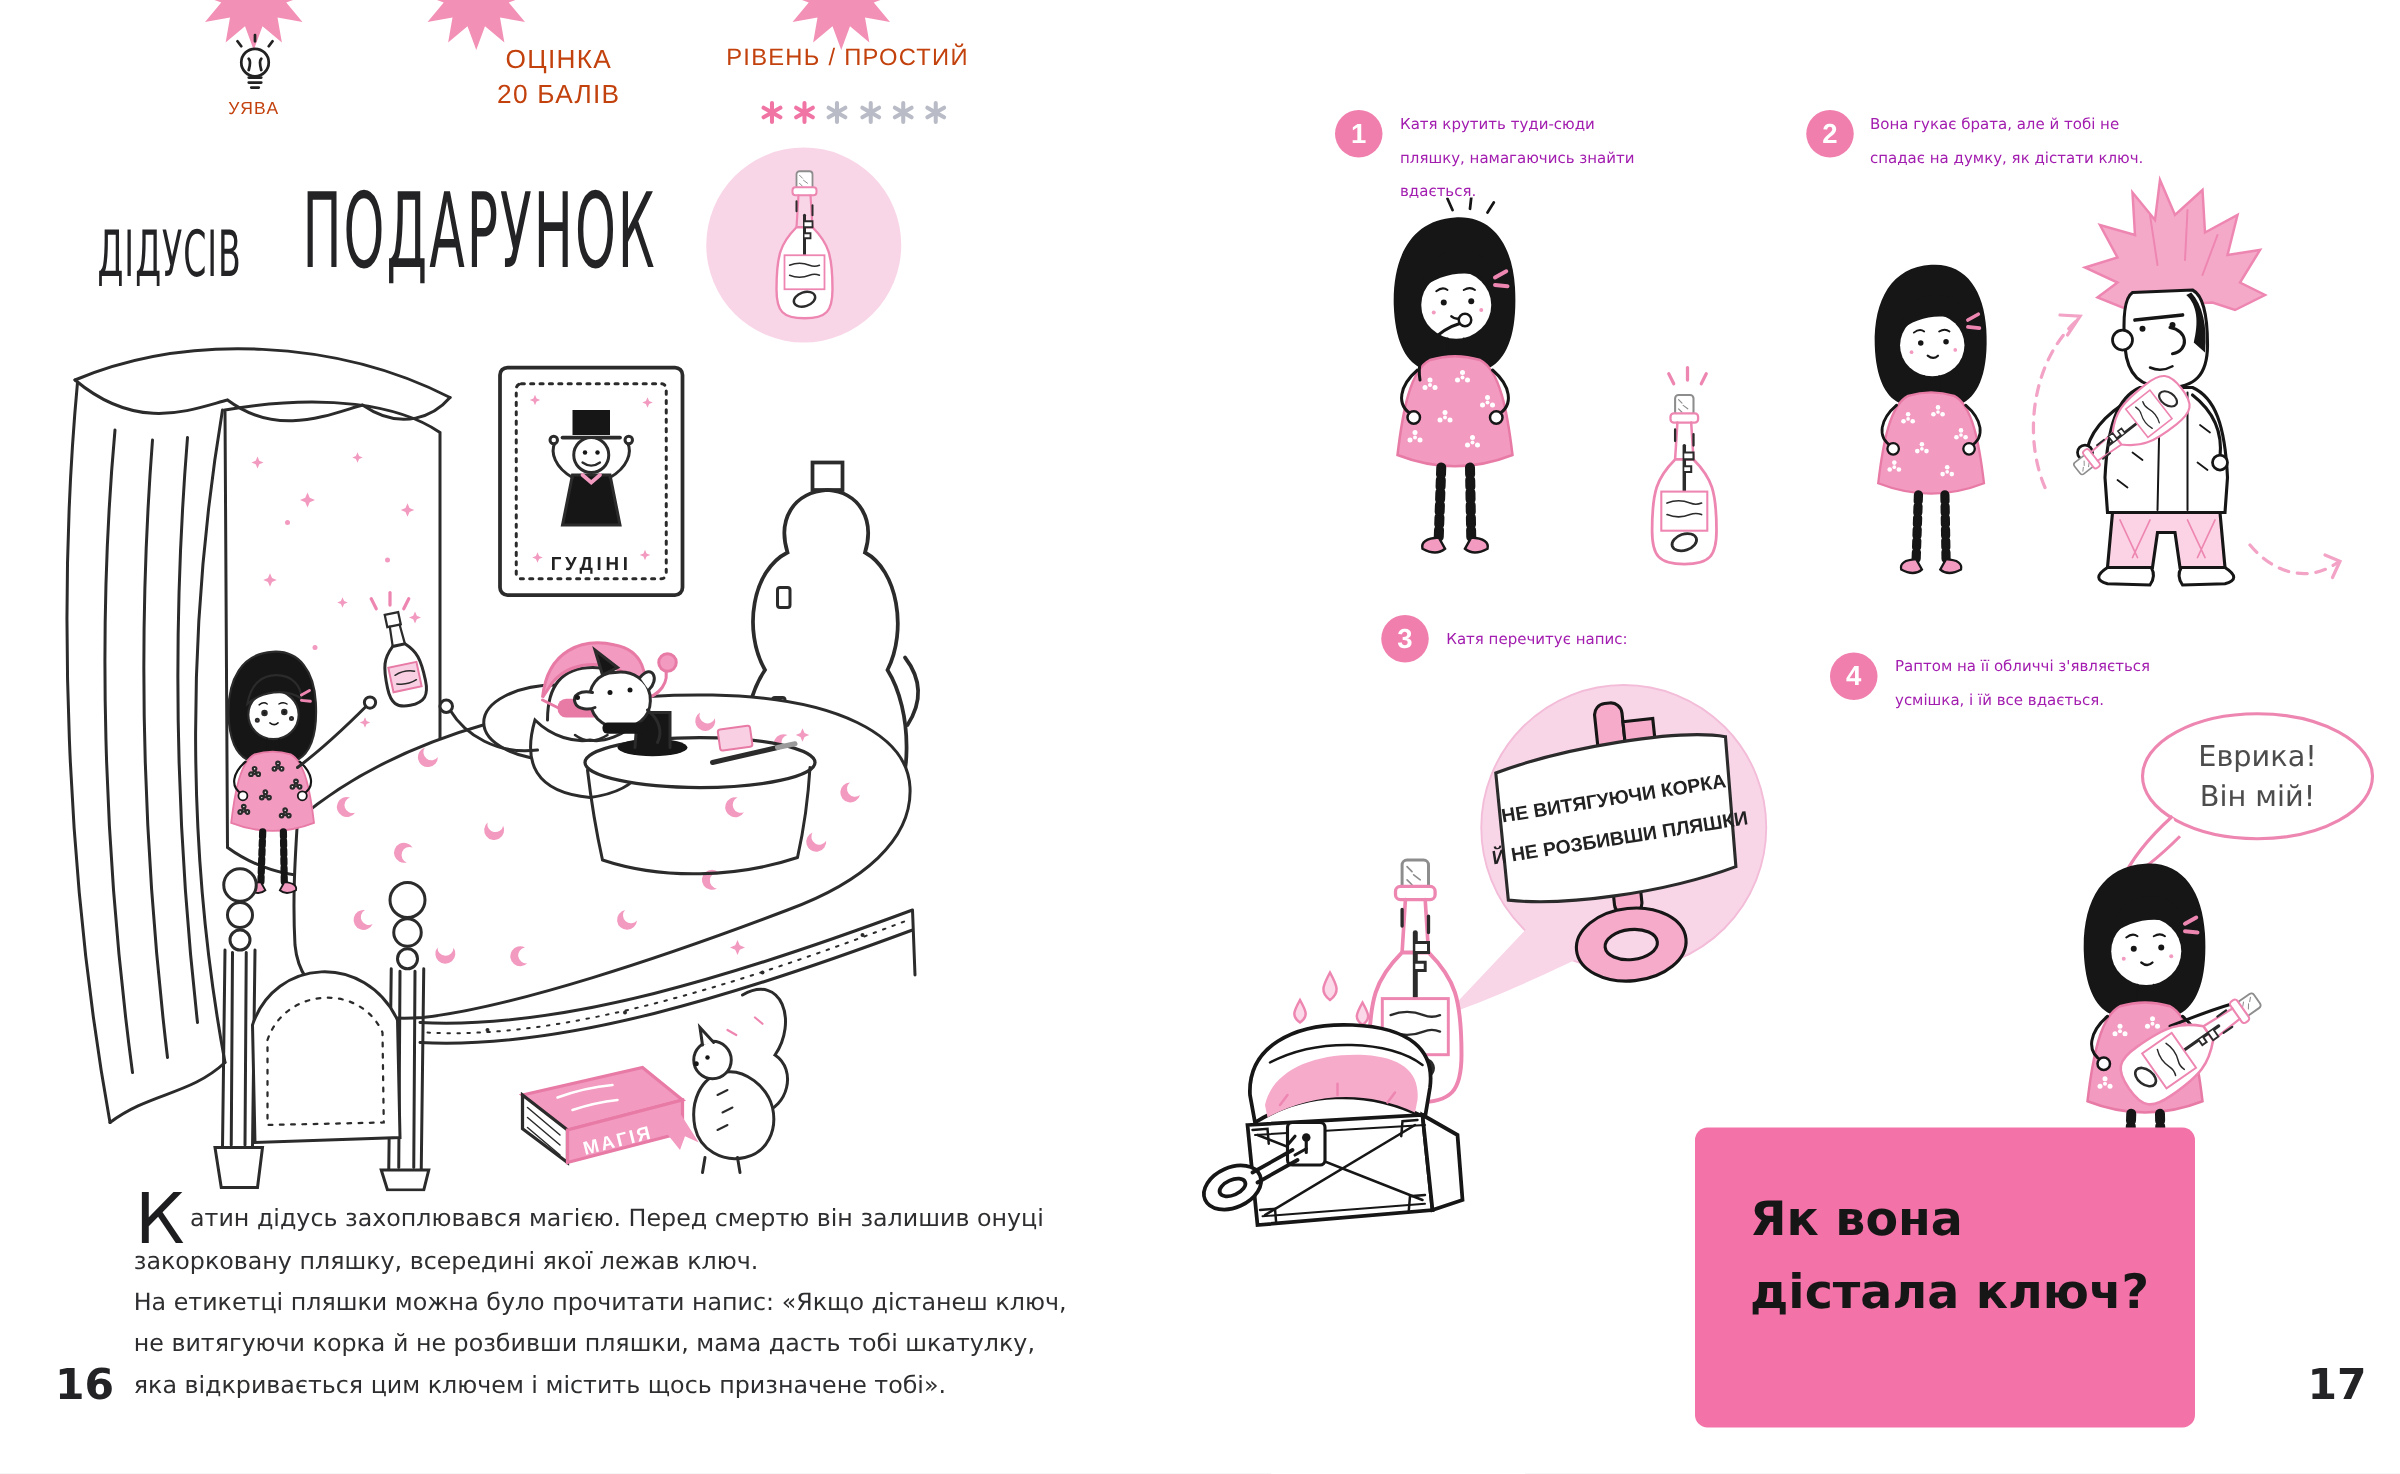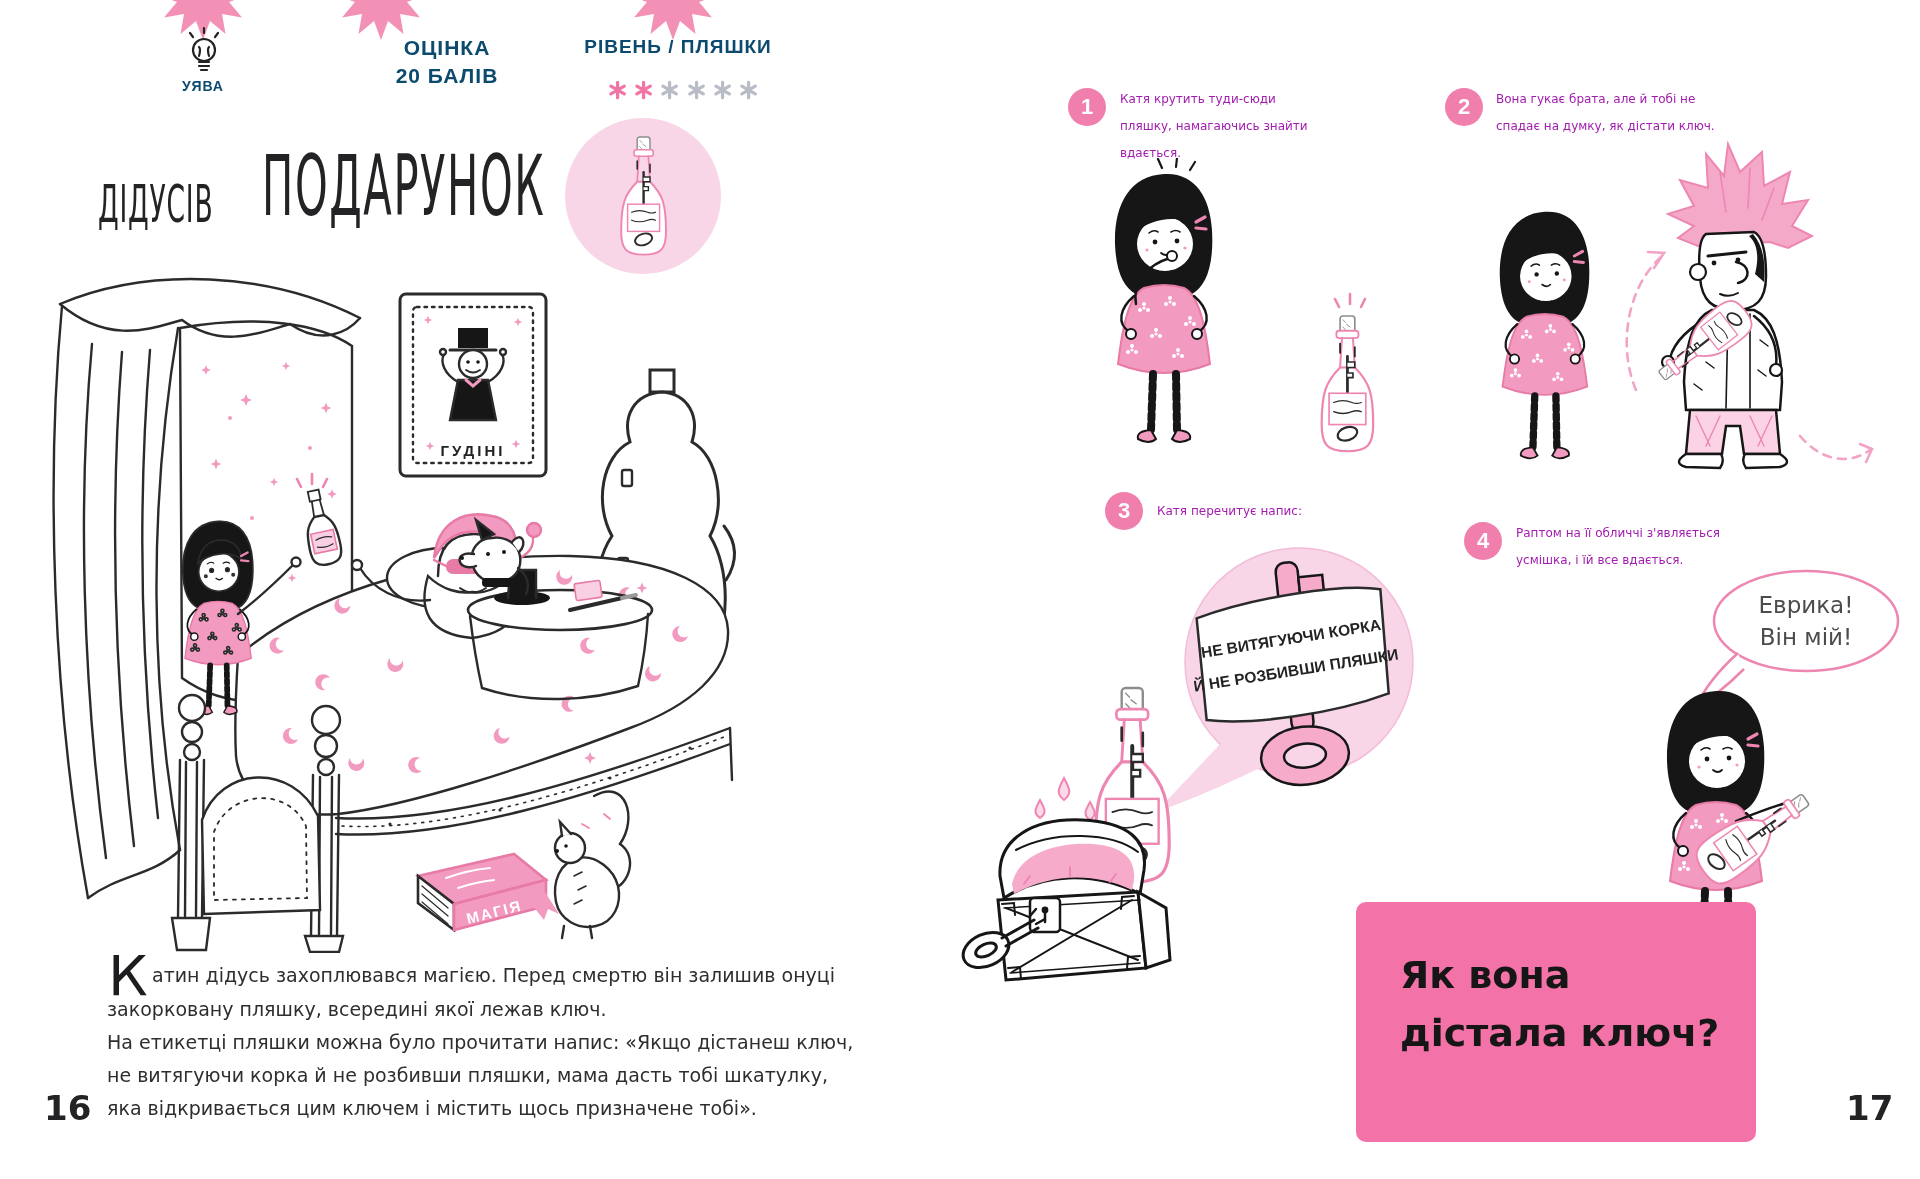--- a/index.html
+++ b/index.html
@@ -1,23 +1,23 @@
 <!DOCTYPE html>
 <html><head>
 <meta charset="utf-8">
 <style>
   html,body{margin:0;padding:0;background:#e9e9e9;}
   .canvas{position:relative;width:1920px;height:1179px;background:#ffffff;overflow:hidden;
           font-family:"DejaVu Sans",sans-serif;color:#222;}
   .abs{position:absolute;}
-  .caps{font-family:"Liberation Sans",sans-serif;font-weight:700;color:#0c4a6e;letter-spacing:1px;}
+  .caps{font-family:"Liberation Sans",sans-serif;font-weight:400;color:#c2410c;letter-spacing:1px;}
   .center{text-align:center;}
   .nowrap{white-space:nowrap;}
   
-  .title-row{display:flex;align-items:flex-end;gap:16px;margin-left:20px;}
+  .title-row{display:flex;align-items:flex-end;gap:16px;}
   .title-small{font-size:34px;font-weight:400;color:#232326;transform:scale(0.78,1.5);transform-origin:bottom left;letter-spacing:1px;}
   .title-large{font-size:52px;font-weight:400;color:#232326;transform:scale(0.8,1.6);transform-origin:bottom left;letter-spacing:2px;}
   
   .story-line{font-size:19px;line-height:34px;color:#2e2e30;}
   .drop-cap{font-size:56px;color:#1d1d20;font-family:"DejaVu Sans",sans-serif;}
   
   .step-num{width:38px;height:38px;border-radius:50%;background:#f07fae;color:#fff;
             display:flex;align-items:center;justify-content:center;
             font-family:"Liberation Sans",sans-serif;font-weight:700;font-size:22px;}
   .step-line{font-size:12px;line-height:27px;color:#a21caf;white-space:nowrap;}
@@ -135,21 +135,21 @@
 
   <svg class="abs" style="left:336px;top:-50px" width="90" height="90">
     <polygon points="45,0 52,19 67.5,6 64,26 84,22.5 71,38 90,45 71,52 84,67.5 64,64 67.5,84 52,71 45,90 38,71 22.5,84 26,64 6,67.5 19,52 0,45 19,38 6,22.5 26,26 22.5,6 38,19" fill="#f291b5"></polygon>
   </svg>
   <div class="abs caps center" style="left:377px;top:36px;width:140px;font-size:21px">ОЦІНКА</div>
   <div class="abs caps center" style="left:377px;top:64px;width:140px;font-size:21px">20 БАЛІВ</div>
 
   <svg class="abs" style="left:628px;top:-50px" width="90" height="90">
     <polygon points="45,0 52,19 67.5,6 64,26 84,22.5 71,38 90,45 71,52 84,67.5 64,64 67.5,84 52,71 45,90 38,71 22.5,84 26,64 6,67.5 19,52 0,45 19,38 6,22.5 26,26 22.5,6 38,19" fill="#f291b5"></polygon>
   </svg>
-  <div class="abs caps center nowrap" style="left:578px;top:36px;width:200px;font-size:19px">РІВЕНЬ / ПЛЯШКИ</div>
+  <div class="abs caps center nowrap" style="left:578px;top:36px;width:200px;font-size:19px">РІВЕНЬ / ПРОСТИЙ</div>
   <div class="abs stars-row" style="left:608px;top:80px;width:150px">
     <svg class="star filled" width="20" height="20" viewBox="0 0 20 20">
         <path d="M10,2 L10,18 M3,6 L17,14 M17,6 L3,14"></path>
       </svg>
     <svg class="star filled" width="20" height="20" viewBox="0 0 20 20">
         <path d="M10,2 L10,18 M3,6 L17,14 M17,6 L3,14"></path>
       </svg>
     <svg class="star empty" width="20" height="20" viewBox="0 0 20 20">
         <path d="M10,2 L10,18 M3,6 L17,14 M17,6 L3,14"></path>
       </svg>

